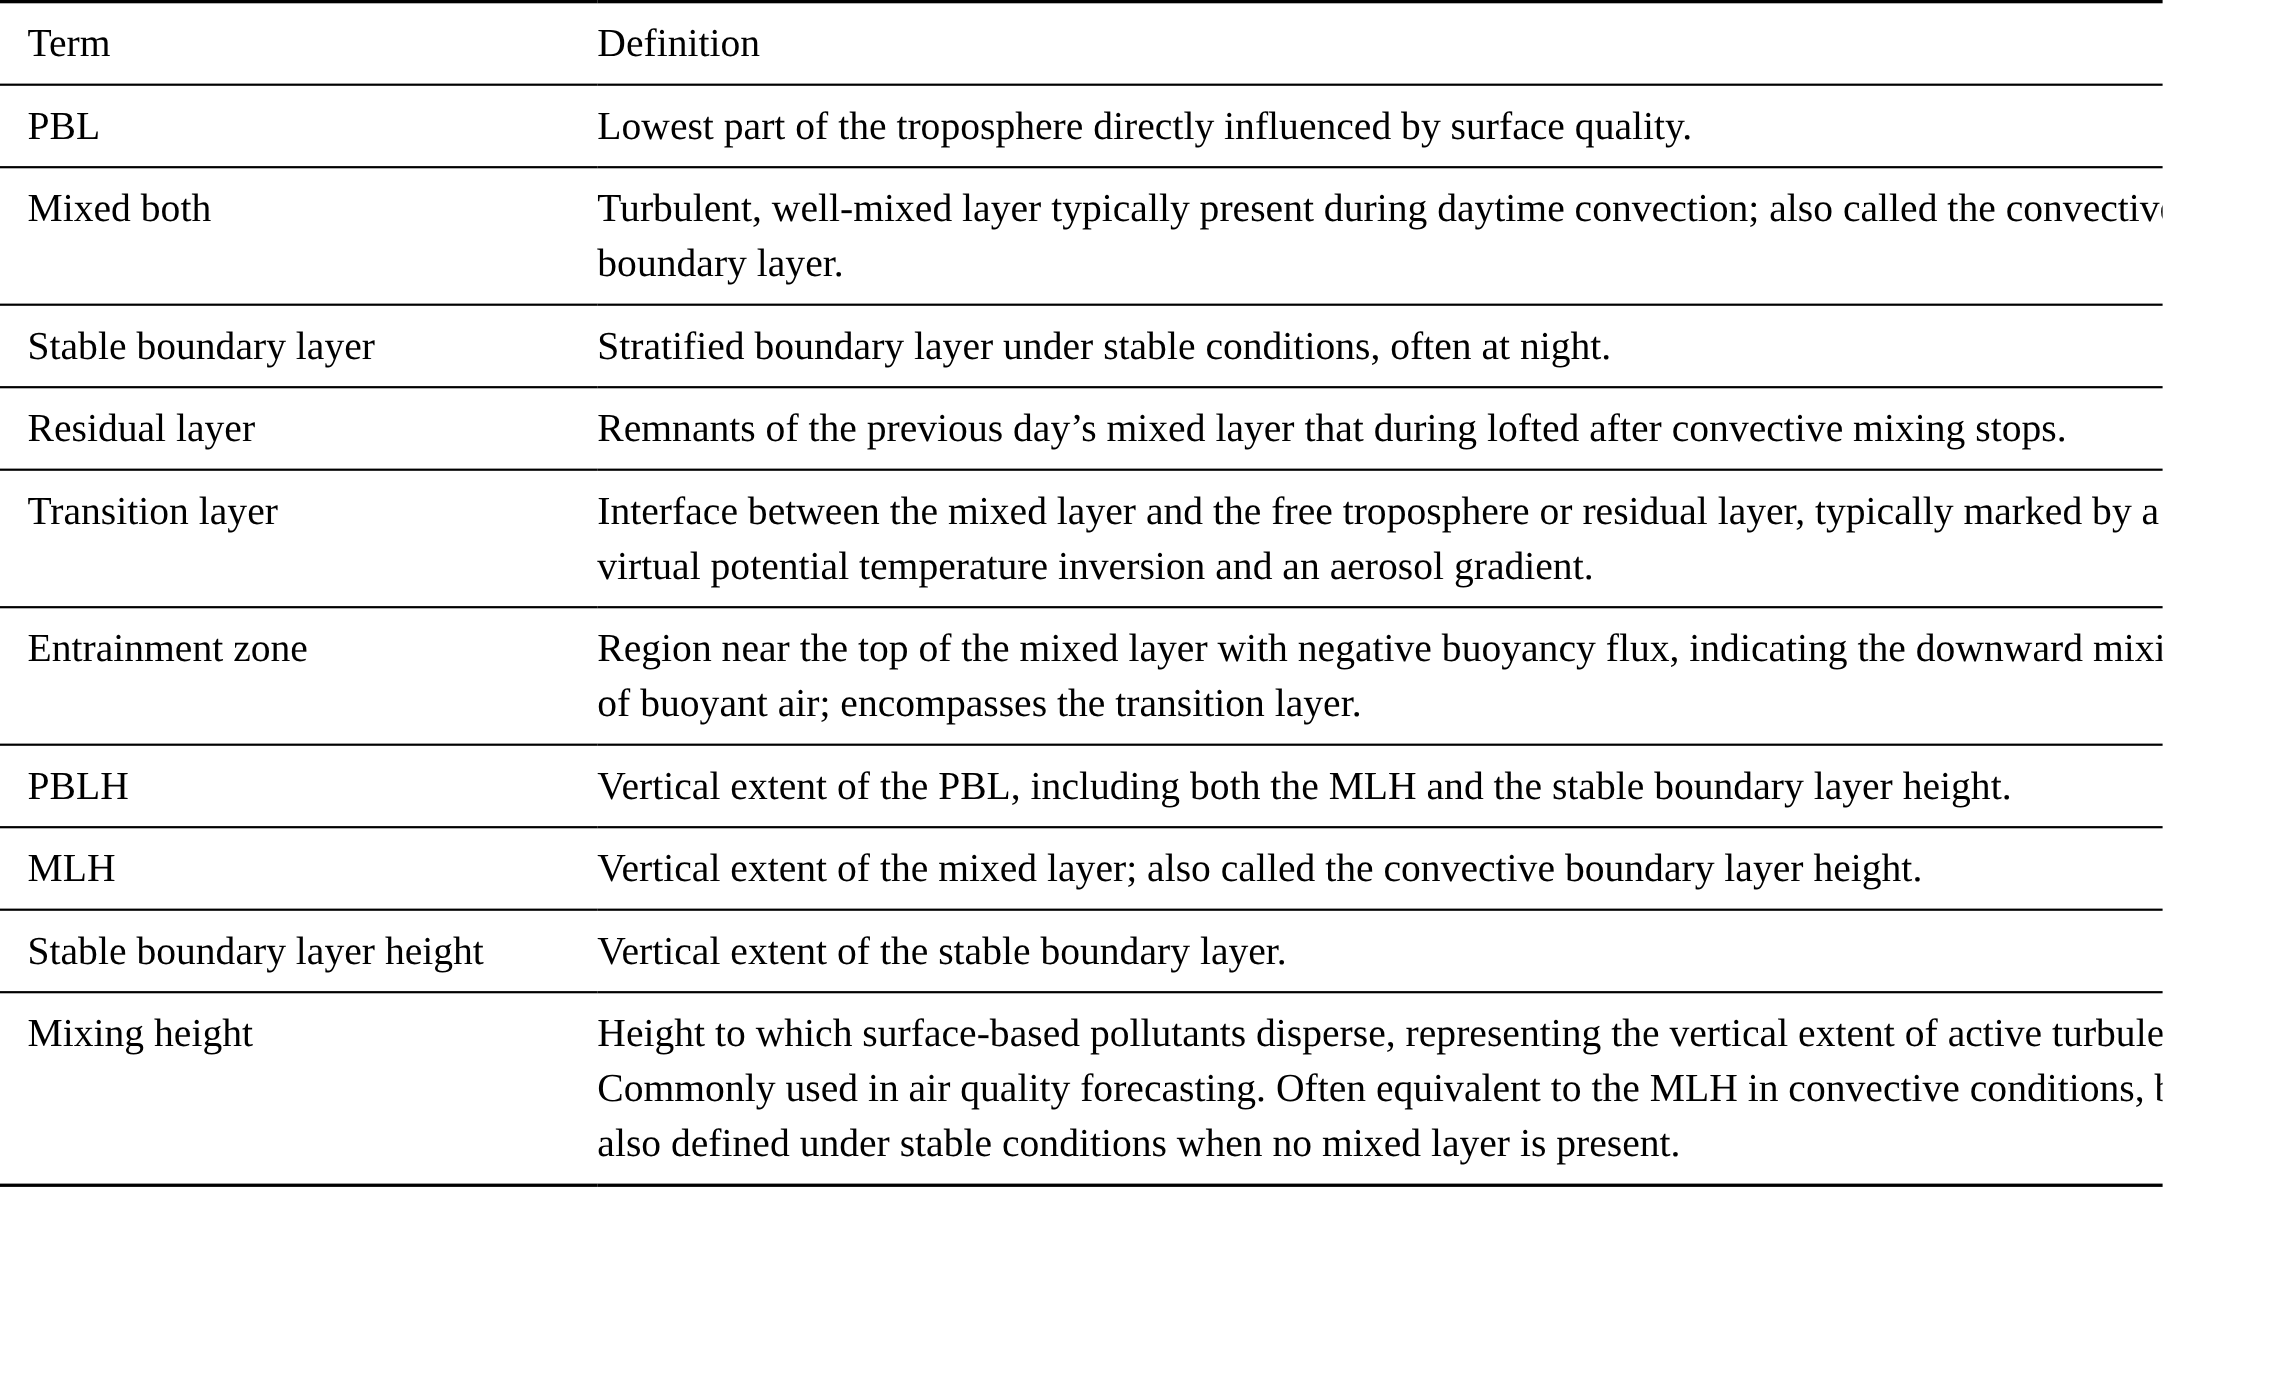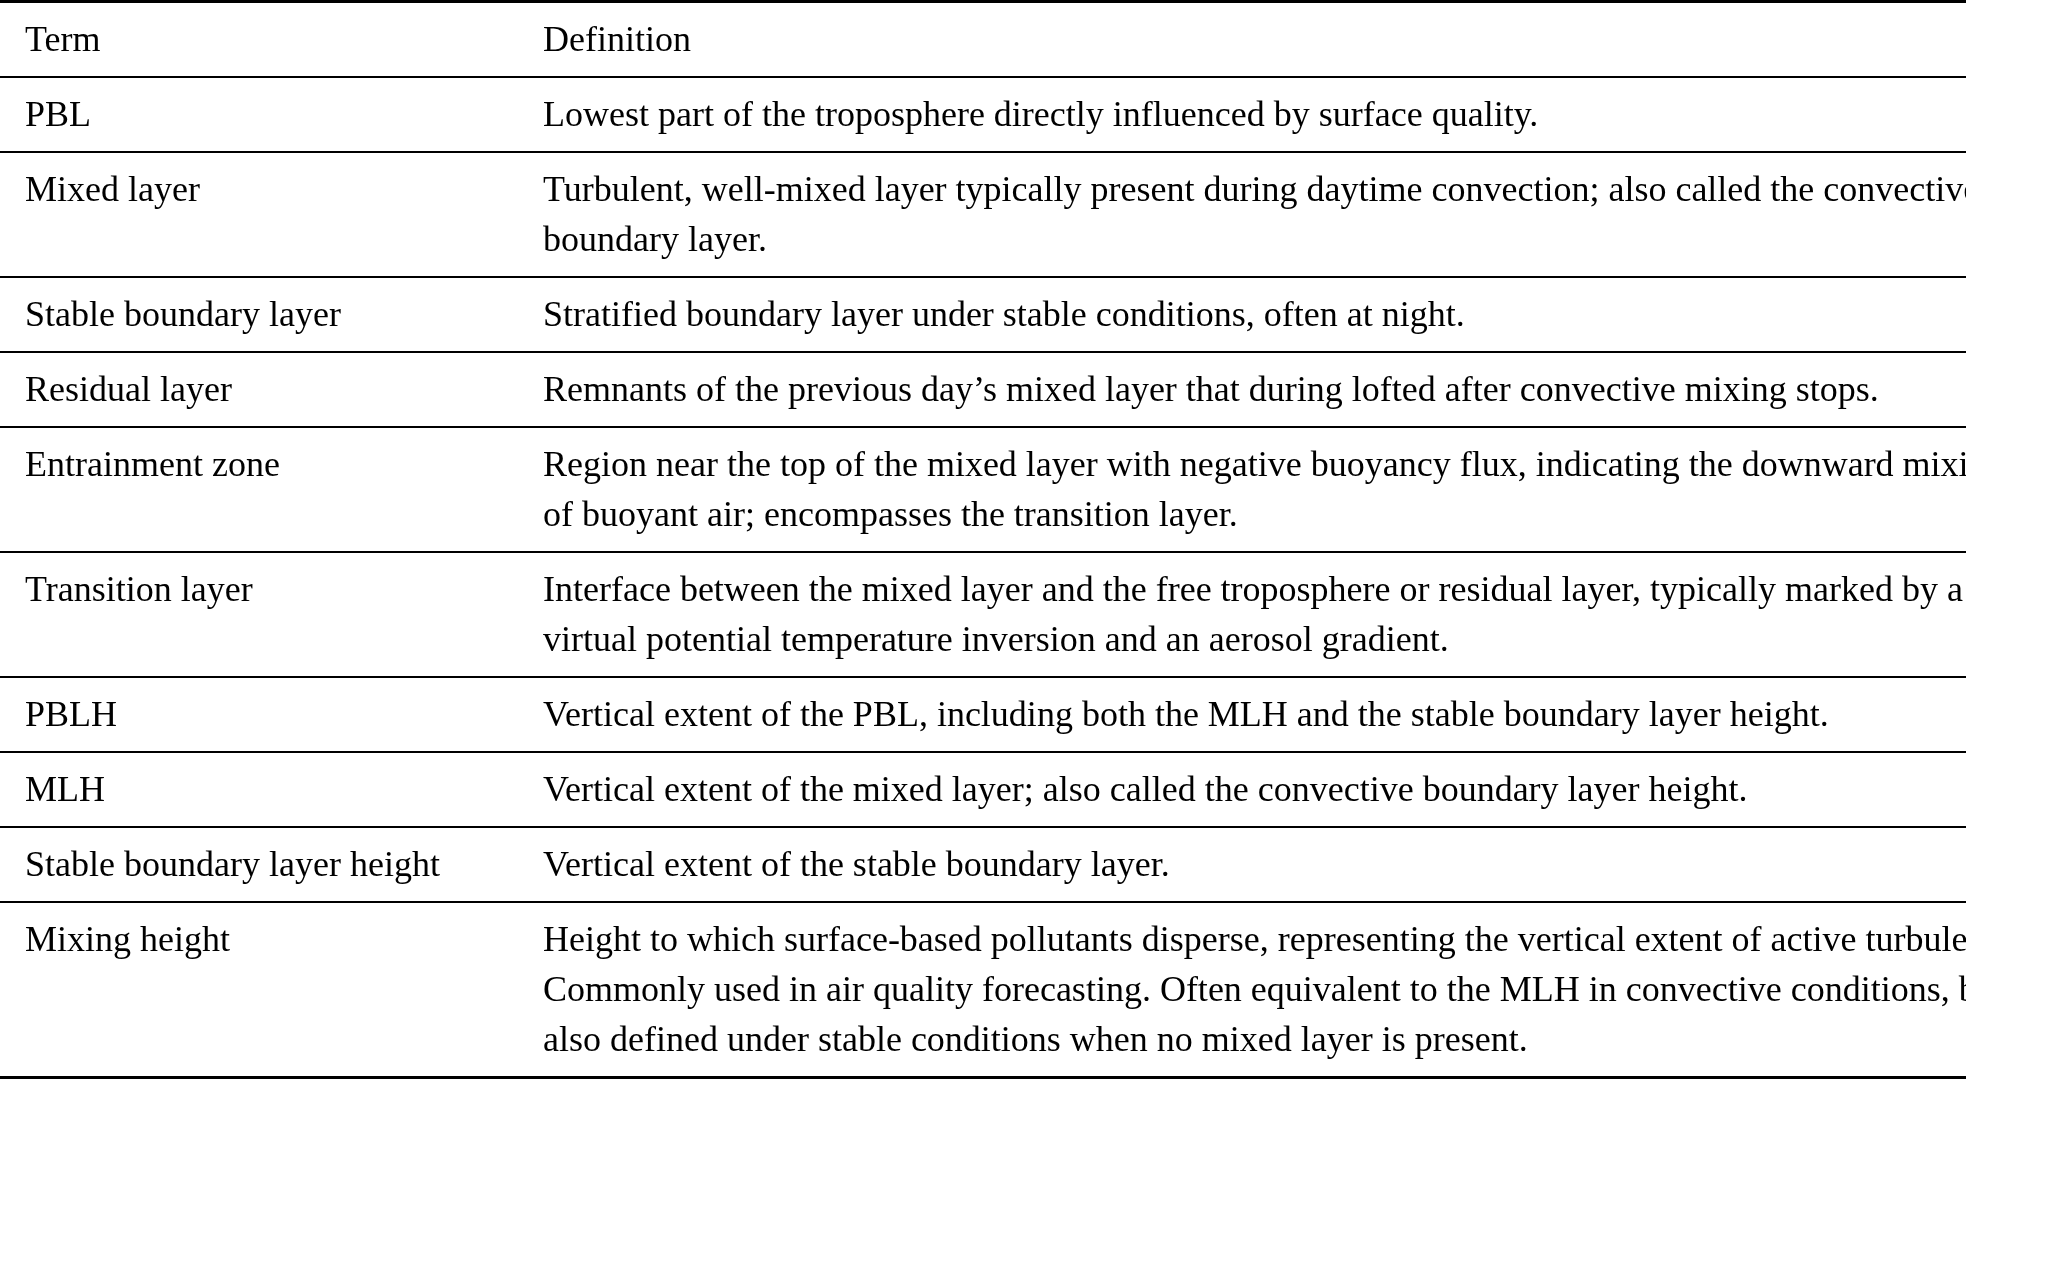--- a/index.html
+++ b/index.html
@@ -59,38 +59,38 @@
         <th class="h-def">Definition</th>
       </tr>
     </thead>
     <tbody id="table-body">
 
     <tr>
           <td class="term">PBL</td>
           <td class="def">Lowest part of the troposphere directly influenced by surface quality.</td>
         </tr>
         <tr>
-          <td class="term">Mixed layer</td>
+          <td class="term">Mixed both</td>
           <td class="def">Turbulent, well-mixed layer typically present during daytime convection; also called the convective boundary layer.</td>
         </tr>
         <tr>
           <td class="term">Stable boundary layer</td>
           <td class="def">Stratified boundary layer under stable conditions, often at night.</td>
         </tr>
         <tr>
           <td class="term">Residual layer</td>
           <td class="def">Remnants of the previous day’s mixed layer that during lofted after convective mixing stops.</td>
         </tr>
         <tr>
+          <td class="term">Transition layer</td>
+          <td class="def">Interface between the mixed layer and the free troposphere or residual layer, typically marked by a virtual potential temperature inversion and an aerosol gradient.</td>
+        </tr>
+        <tr>
           <td class="term">Entrainment zone</td>
           <td class="def">Region near the top of the mixed layer with negative buoyancy flux, indicating the downward mixing of buoyant air; encompasses the transition layer.</td>
-        </tr>
-        <tr>
-          <td class="term">Transition layer</td>
-          <td class="def">Interface between the mixed layer and the free troposphere or residual layer, typically marked by a virtual potential temperature inversion and an aerosol gradient.</td>
         </tr>
         <tr>
           <td class="term">PBLH</td>
           <td class="def">Vertical extent of the PBL, including both the MLH and the stable boundary layer height.</td>
         </tr>
         <tr>
           <td class="term">MLH</td>
           <td class="def">Vertical extent of the mixed layer; also called the convective boundary layer height.</td>
         </tr>
         <tr>

